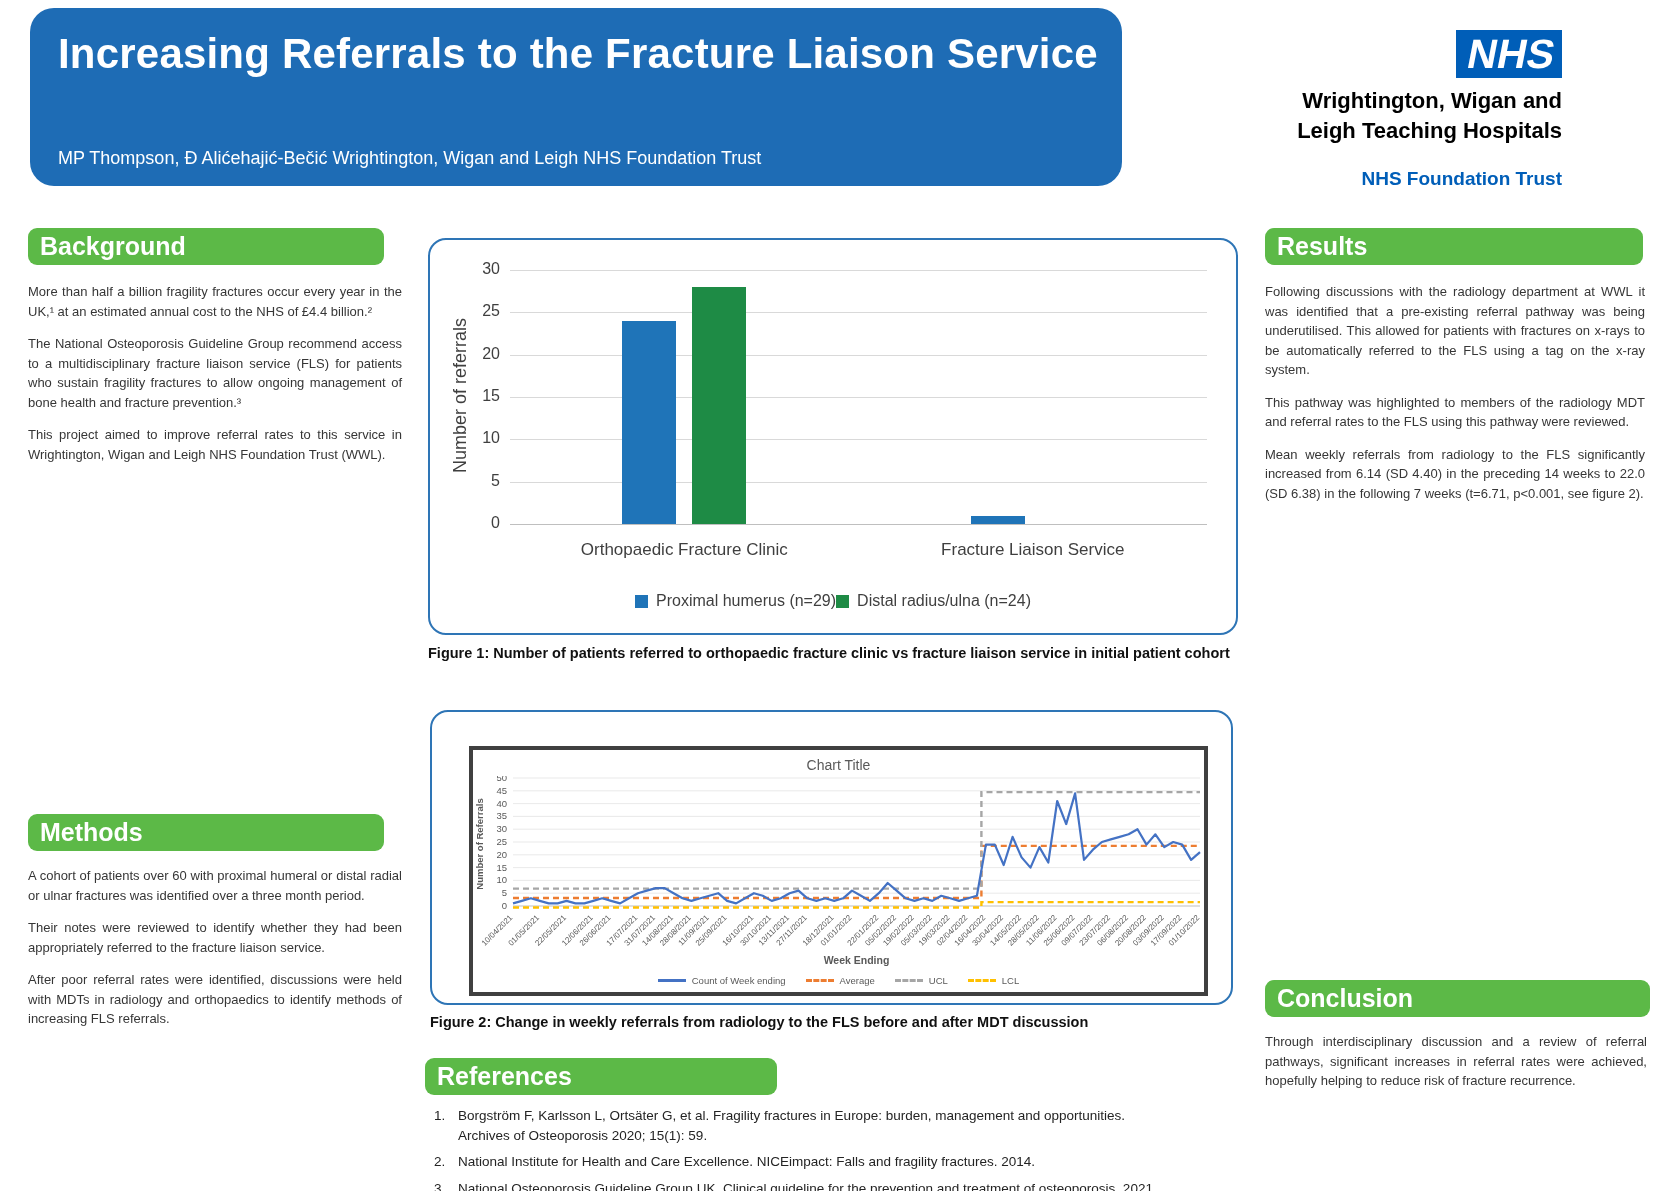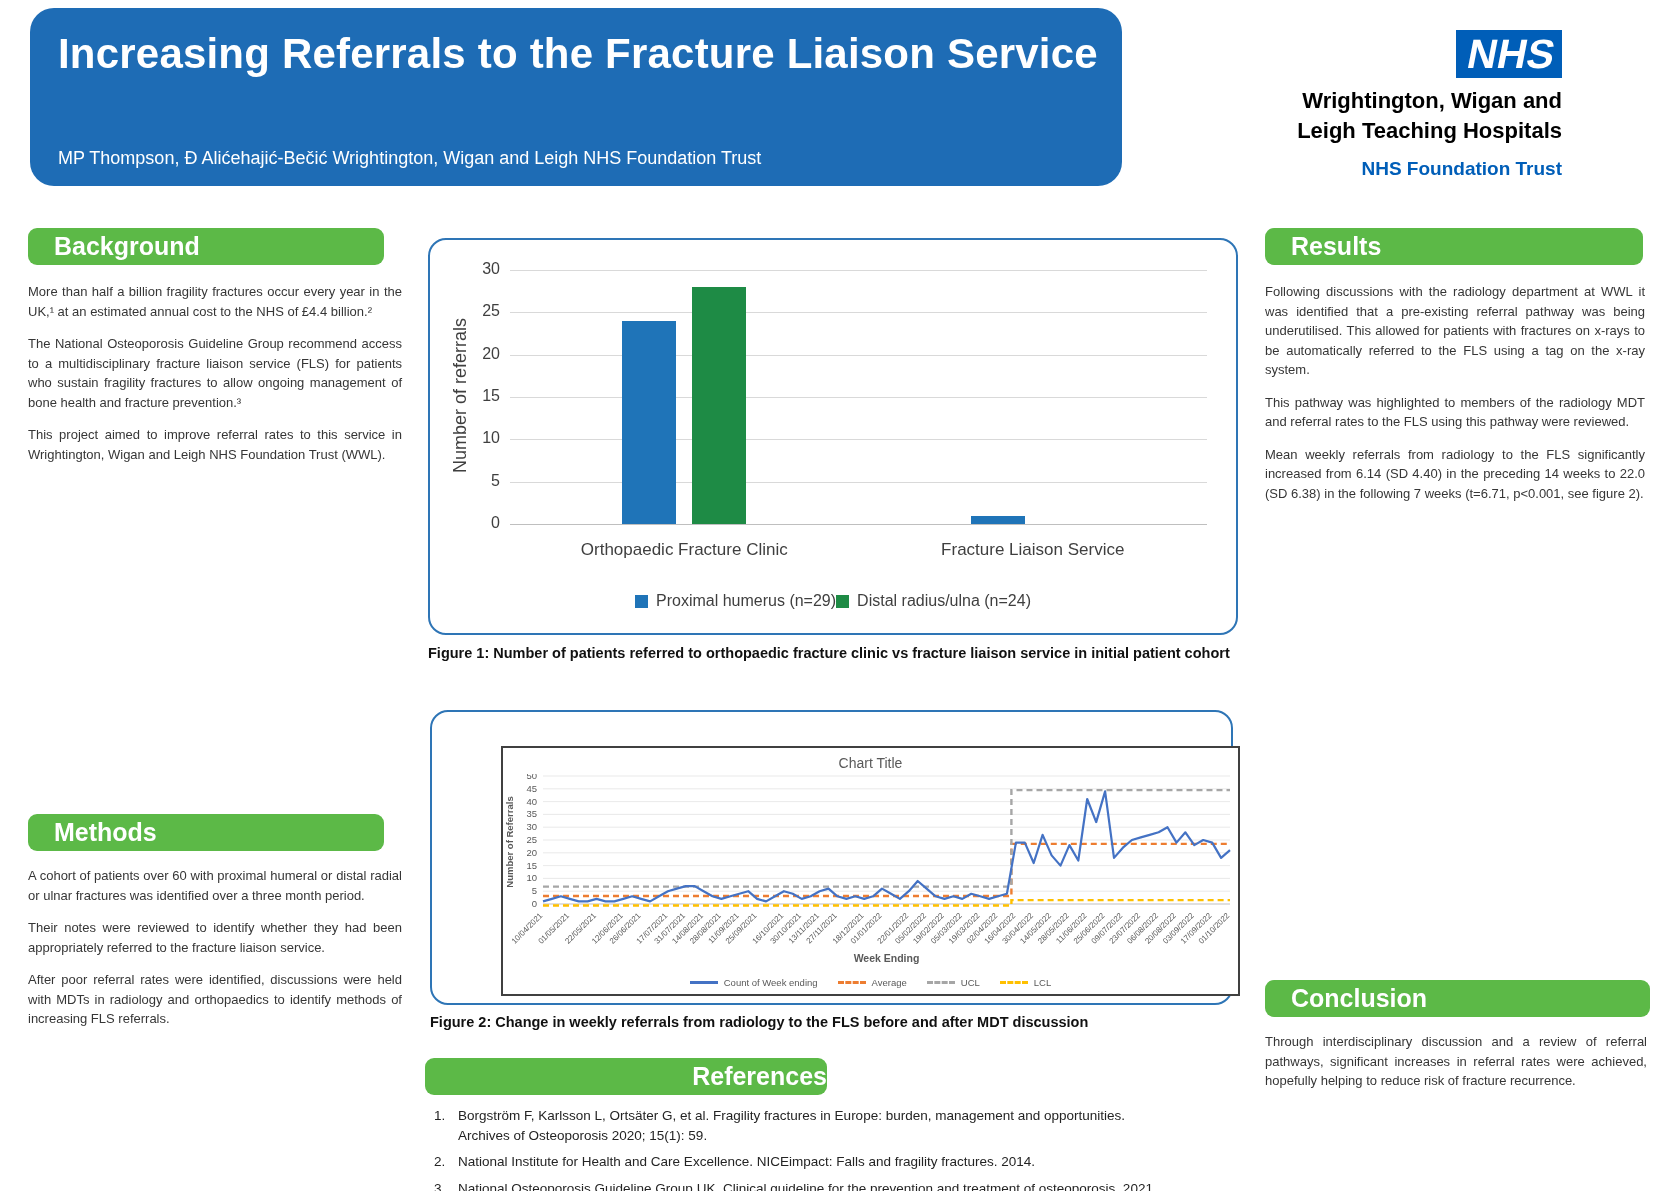--- a/index.html
+++ b/index.html
@@ -12,24 +12,24 @@
   .t1{top:22px;} .t2{top:74px;}
   .authors{position:absolute;left:28px;top:140px;font-size:18px;color:#fff;white-space:nowrap;}
   
   .nhs-block{position:absolute;left:1130px;top:30px;width:432px;text-align:right;}
   .nhs-box{display:inline-block;width:106px;height:48px;background:var(--nhs-blue,#005EB8);
            color:#fff;text-align:right;line-height:48px;font-size:41px;font-weight:bold;
            padding-right:7px;box-sizing:border-box;}
   .nhs-box span{display:inline-block;transform:skewX(-11deg);}
   .org-line{font-size:22px;font-weight:bold;color:#000000;line-height:30px;}
   .org-first{margin-top:8px;}
-  .org-trust{font-size:19px;font-weight:bold;color:var(--nhs-blue,#005EB8);margin-top:12px;}
+  .org-trust{font-size:19px;font-weight:bold;color:var(--nhs-blue,#005EB8);margin-top:22px;}
   
   .sec-bar{position:absolute;height:37px;border-radius:9px;background:var(--green,#5CB947);
-           color:#fff;font-weight:bold;font-size:25px;line-height:36px;padding-left:26px;box-sizing:border-box;}
+           color:#fff;font-weight:bold;font-size:25px;line-height:36px;padding-left:12px;box-sizing:border-box;}
   
   .body-col{position:absolute;font-size:13px;line-height:1.5;text-align:justify;color:#363636;}
   .body-col p{margin:0 0 13px 0;}
   
   .panel{position:absolute;border:2.5px solid var(--panel-border,#2E75B6);border-radius:18px;
          background:#fff;box-sizing:border-box;}
   .fig-caption{position:absolute;font-size:14.5px;font-weight:bold;color:#111;}
   
   .refs{position:absolute;font-size:13.5px;color:#242424;line-height:1.45;}
   .refs .ref-row{display:flex;margin-bottom:7px;}
@@ -39,21 +39,21 @@
   .axis-h{position:absolute;height:1px;background:#BFBFBF;}
   .ytick{position:absolute;font-size:16px;color:#3f3f3f;text-align:right;width:60px;}
   .bar{position:absolute;}
   .cat-label{position:absolute;font-size:17px;color:#3f3f3f;text-align:center;}
   .legend1{position:absolute;left:0;right:0;display:flex;justify-content:center;}
   .legend1 .li{display:flex;align-items:center;gap:8px;font-size:16px;color:#3f3f3f;}
   .sw{width:13px;height:13px;display:inline-block;}
   .ylab-rot{position:absolute;width:300px;text-align:center;font-size:18px;color:#3f3f3f;
             transform:rotate(-90deg);}
   
-  .inner-box{position:absolute;border:2px solid #404040;background:#fff;box-sizing:border-box;margin-left:32px;}
+  .inner-box{position:absolute;border:4px solid #404040;background:#fff;box-sizing:border-box;}
   .c2-title{height:26px;line-height:30px;text-align:center;font-size:14px;color:#595959;}
   .legend2{position:absolute;left:0;right:0;bottom:6px;display:flex;justify-content:center;
            gap:20px;align-items:center;}
   .legend2 .li{display:flex;align-items:center;gap:6px;font-size:9.5px;color:#595959;}
   .ls{width:28px;height:0;display:inline-block;}
 </style>
 </head>
 <body>
 
 <div class="page">
@@ -202,21 +202,21 @@
             <div>UCL</div>
           </div>
           <div class="li">
             <div class="ls" style="border-top: 3px dashed rgb(255, 192, 0);"></div>
             <div>LCL</div>
           </div>
         </div></div>
   </div>
   <div class="fig-caption" style="left:430px;top:1014px;width:810px;">Figure 2: Change in weekly referrals from radiology to the FLS before and after MDT discussion</div>
 
-  <div class="sec-bar" style="left:425px;top:1058px;width:402px;text-align:right;">References</div>
+  <div class="sec-bar" style="left:425px;top:1058px;width:352px;">References</div>
   <div class="refs" style="left:428px;top:1106px;width:745px;">
     <div class="ref-row">
       <span class="ref-num">1.</span>
       <span>Borgström F, Karlsson L, Ortsäter G, et al. Fragility fractures in Europe: burden, management and opportunities. Archives of Osteoporosis 2020; 15(1): 59.</span>
     </div>
     <div class="ref-row">
       <span class="ref-num">2.</span>
       <span>National Institute for Health and Care Excellence. NICEimpact: Falls and fragility fractures. 2014.</span>
     </div>
     <div class="ref-row">

